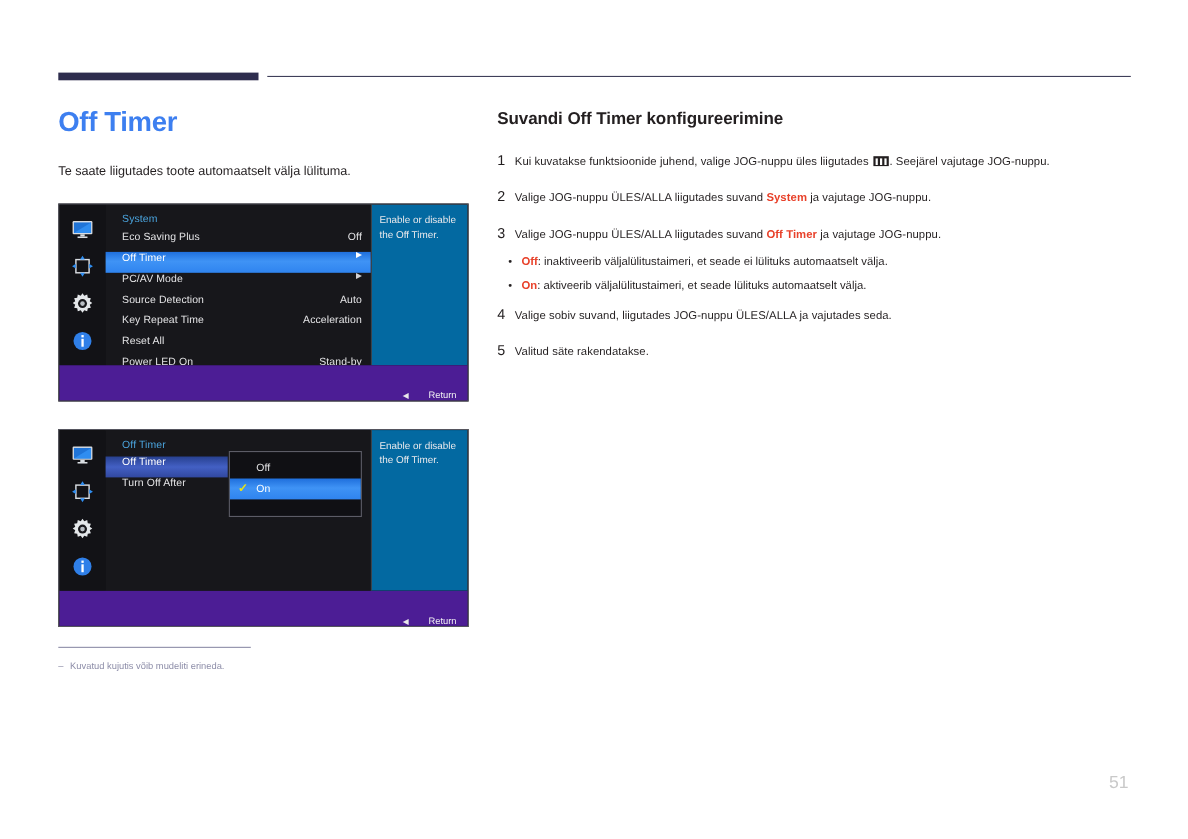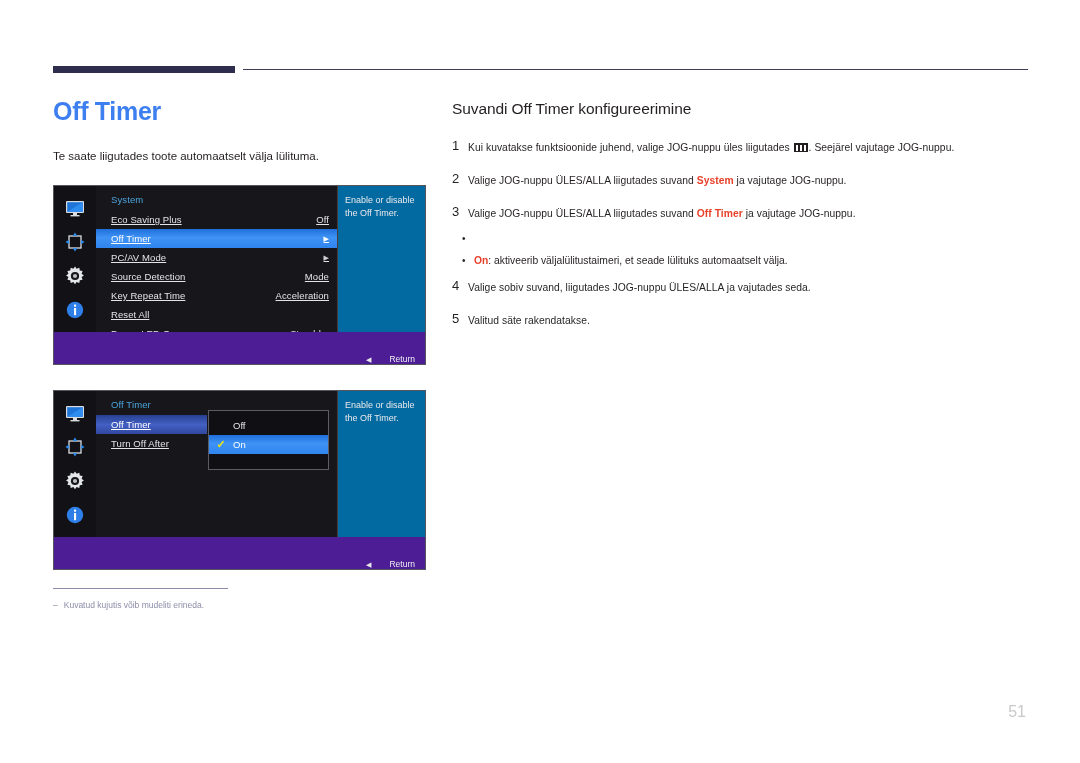--- a/index.html
+++ b/index.html
@@ -81,26 +81,24 @@
   .osd-menu-title {
     color: #4aa3dc;
     font-size: 9.5px;
     padding: 2px 0 5px 15px;
     letter-spacing: 0.1px;
   }
 
   .osd-row {
     height: 19px;
     display: flex;
-    align-items: center;
     padding: 0 8px 0 15px;
     font-size: 9.5px;
     color: #e4e4e6;
     position: relative;
-    text-decoration: underline;
   }
   .osd-row .label { flex: 1; letter-spacing: 0.1px; }
   .osd-row .value { color: #e4e4e6; letter-spacing: 0.1px; }
   .osd-row .arrow {
     font-size: 7px; color: #cfcfd2; line-height: 1;
   }
 
   .osd-row.selected {
     background: linear-gradient(to bottom, #1f6fdc 0%, #3f93f5 45%, #2f84ef 100%);
     color: #ffffff;
@@ -174,21 +172,21 @@
     gap: 6px;
     line-height: 12px;
   }
   .footnote .dash { color: #8d8da8; }
 
   
   .right-col { position: absolute; left: 452px; top: 100px; width: 580px; }
 
   .section-title {
     font-size: 15.5px;
-    font-weight: normal;
+    font-weight: bold;
     color: #231f20;
     letter-spacing: -0.1px;
   }
 
   .steps { margin-top: 22px; }
 
   .step {
     display: flex;
     align-items: flex-start;
     margin-bottom: 18px;
@@ -322,21 +320,21 @@
         <span class="arrow">▶</span>
       </div>
 
       <div class="osd-row">
         <span class="label">PC/AV Mode</span>
         <span class="arrow">▶</span>
       </div>
 
       <div class="osd-row">
         <span class="label">Source Detection</span>
-        <span class="value">Mode</span>
+        <span class="value">Auto</span>
       </div>
 
       <div class="osd-row">
         <span class="label">Key Repeat Time</span>
         <span class="value">Acceleration</span>
       </div>
 
       <div class="osd-row">
         <span class="label">Reset All</span>
         <span class="value"></span>
@@ -457,20 +455,23 @@
     <div class="step">
       <span class="step-num">3</span>
       <span class="step-text">
         <span>Valige JOG-nuppu ÜLES/ALLA liigutades suvand </span><span class="accent">Off Timer</span><span> ja vajutage JOG-nuppu.</span>
       </span>
     </div>
 
     <div class="bullets">
       <div class="bullet">
         <span class="bullet-dot">•</span>
+        <span class="bullet-text">
+          <span class="accent">Off</span><span>: inaktiveerib väljalülitustaimeri, et seade ei lülituks automaatselt välja.</span>
+        </span>
       </div>
       <div class="bullet">
         <span class="bullet-dot">•</span>
         <span class="bullet-text">
           <span class="accent">On</span><span>: aktiveerib väljalülitustaimeri, et seade lülituks automaatselt välja.</span>
         </span>
       </div>
     </div>
 
     <div class="step">

